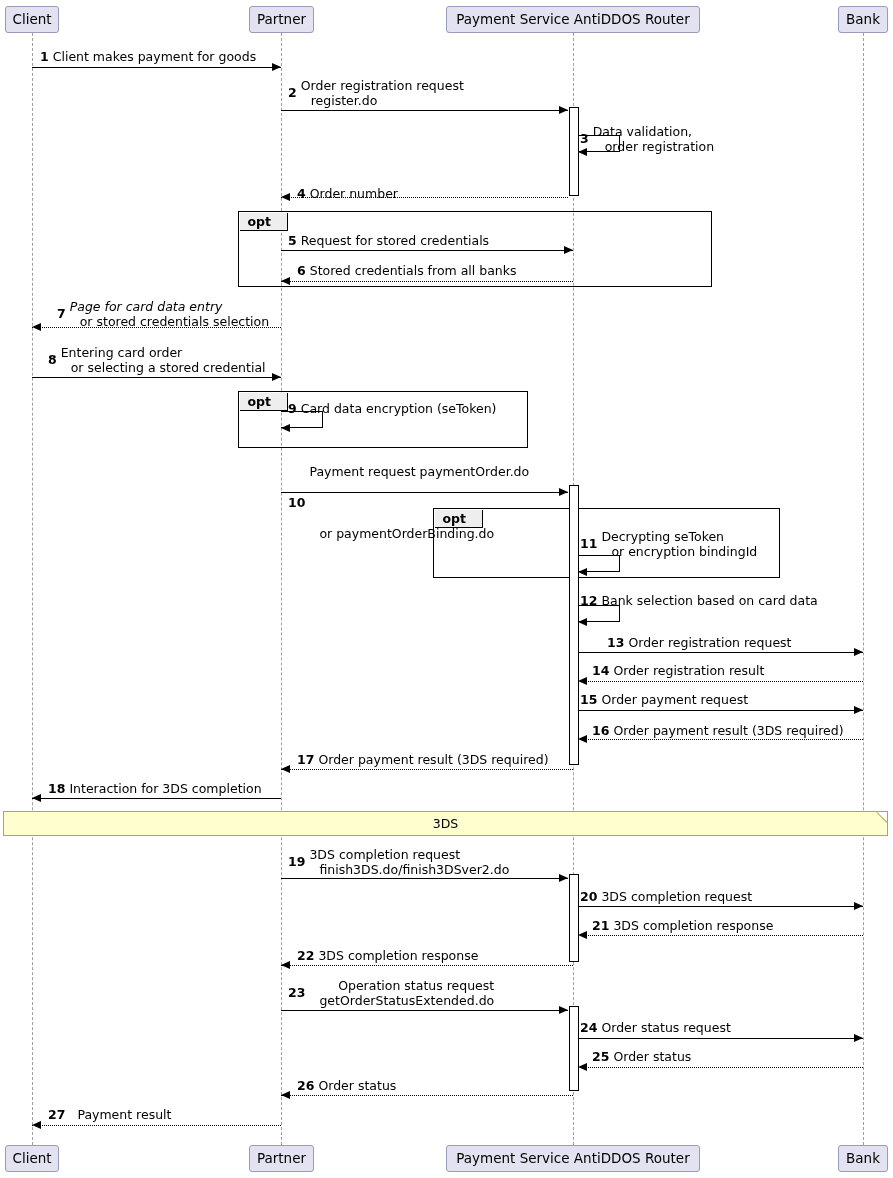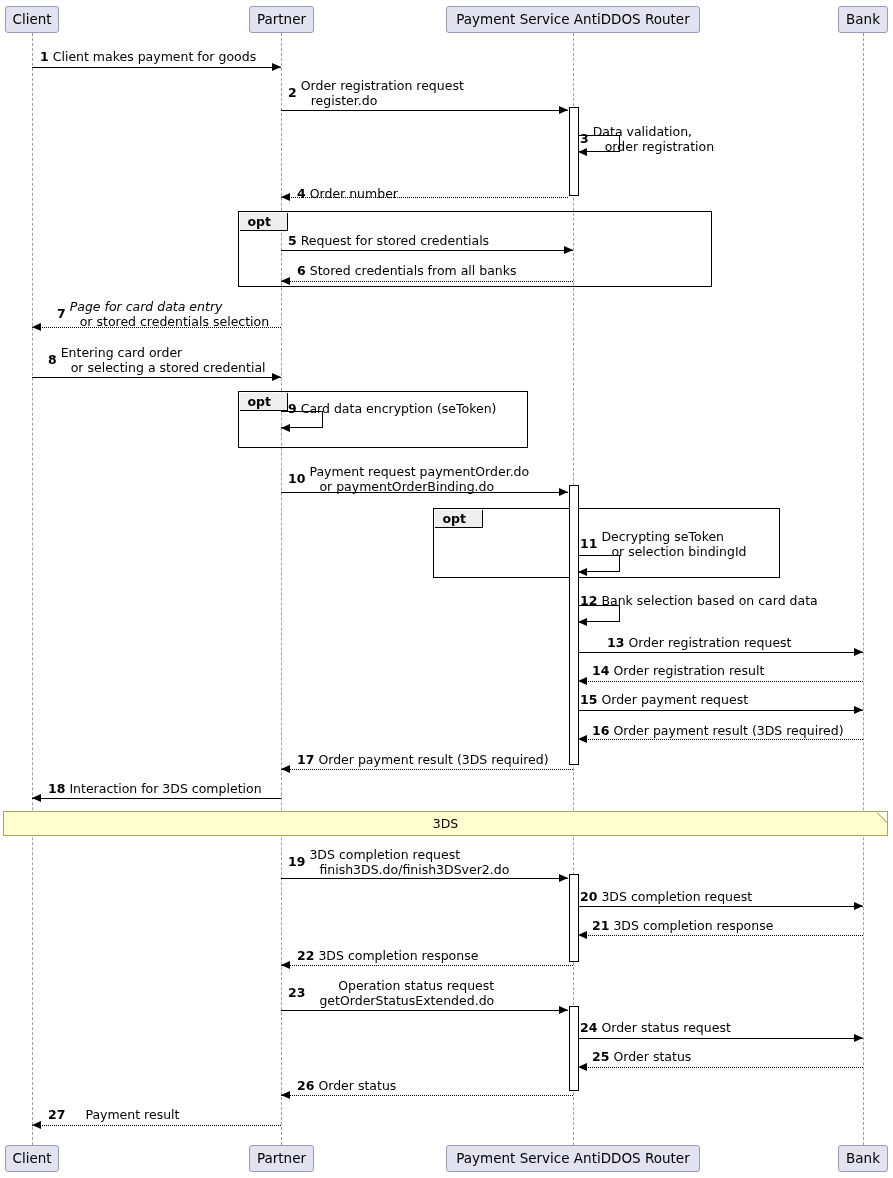--- a/index.html
+++ b/index.html
@@ -213,30 +213,30 @@
     </div>
     <div class="self-msg" style="left: 281px; top: 411px; width: 42px;"></div>
     <div class="arrowhead left" style="left: 281px; top: 424px;"></div>
     <div class="msg-label" style="left: 288px; top: 402px;"><span class="num">9</span><span style="margin-left: 4px;">Card data encryption (seToken)</span></div>
     <div class="msg-line" style="left: 281px; top: 492px; width: 287px;"></div>
     <div class="arrowhead right" style="left: 559px; top: 488px;"></div>
     <div class="msg-label two-line" style="left: 288px; top: 465px; display: flex; align-items: center;">
       <span class="num">10</span>
       <span style="display: inline-block; vertical-align: middle; margin-left: 4px;">
         <span style="display: block;">Payment request paymentOrder.do</span>
-        <span style="display: block; margin-left: 10px;">or paymentOrderBinding.do</span>
+        <span style="display: block; margin-left: 10px; margin-top: 47px;">or paymentOrderBinding.do</span>
       </span>
     </div>
     <div class="self-msg" style="left: 578px; top: 555px; width: 42px;"></div>
     <div class="arrowhead left" style="left: 578px; top: 568px;"></div>
     <div class="msg-label two-line" style="left: 580px; top: 530px; display: flex; align-items: center;">
       <span class="num">11</span>
       <span style="display: inline-block; vertical-align: middle; margin-left: 4px;">
         <span style="display: block;">Decrypting seToken</span>
-        <span style="display: block; margin-left: 10px;">or selection bindingId</span>
+        <span style="display: block; margin-left: 10px;">or encryption bindingId</span>
       </span>
     </div>
     <div class="self-msg" style="left: 578px; top: 605px; width: 42px;"></div>
     <div class="arrowhead left" style="left: 578px; top: 618px;"></div>
     <div class="msg-label" style="left: 580px; top: 594px;"><span class="num">12</span><span style="margin-left: 4px;">Bank selection based on card data</span></div>
     <div class="msg-line" style="left: 578px; top: 652px; width: 285px;"></div>
     <div class="arrowhead right" style="left: 854px; top: 648px;"></div>
     <div class="msg-label" style="left: 580px; top: 636px; padding-left: 27px;"><span class="num">13</span><span style="margin-left: 4px;">Order registration request</span></div>
     <div class="msg-line dotted" style="left: 578px; top: 681px; width: 285px;"></div>
     <div class="arrowhead left" style="left: 578px; top: 677px;"></div>
@@ -284,17 +284,17 @@
     <div class="arrowhead right" style="left: 854px; top: 1034px;"></div>
     <div class="msg-label" style="left: 580px; top: 1021px;"><span class="num">24</span><span style="margin-left: 4px;">Order status request</span></div>
     <div class="msg-line dotted" style="left: 578px; top: 1067px; width: 285px;"></div>
     <div class="arrowhead left" style="left: 578px; top: 1063px;"></div>
     <div class="msg-label" style="left: 592px; top: 1050px;"><span class="num">25</span><span style="margin-left: 4px;">Order status</span></div>
     <div class="msg-line dotted" style="left: 281px; top: 1095px; width: 292px;"></div>
     <div class="arrowhead left" style="left: 281px; top: 1091px;"></div>
     <div class="msg-label" style="left: 297px; top: 1079px;"><span class="num">26</span><span style="margin-left: 4px;">Order status</span></div>
     <div class="msg-line dotted" style="left: 32px; top: 1125px; width: 249px;"></div>
     <div class="arrowhead left" style="left: 32px; top: 1121px;"></div>
-    <div class="msg-label" style="left: 48px; top: 1108px;"><span class="num">27</span><span style="margin-left: 20px;">Payment result</span></div>
+    <div class="msg-label" style="left: 48px; top: 1108px;"><span class="num">27</span><span style="margin-left: 12px;">Payment result</span></div>
     <div class="divider" style="left: 3px; top: 811px; width: 885px;">3DS</div>
     <div class="divider-fold" style="left: 877px; top: 812px;"></div>
     <div class="divider-fold-line" style="left: 877px; top: 812px;"></div>
   </div>
 
 </body></html>

